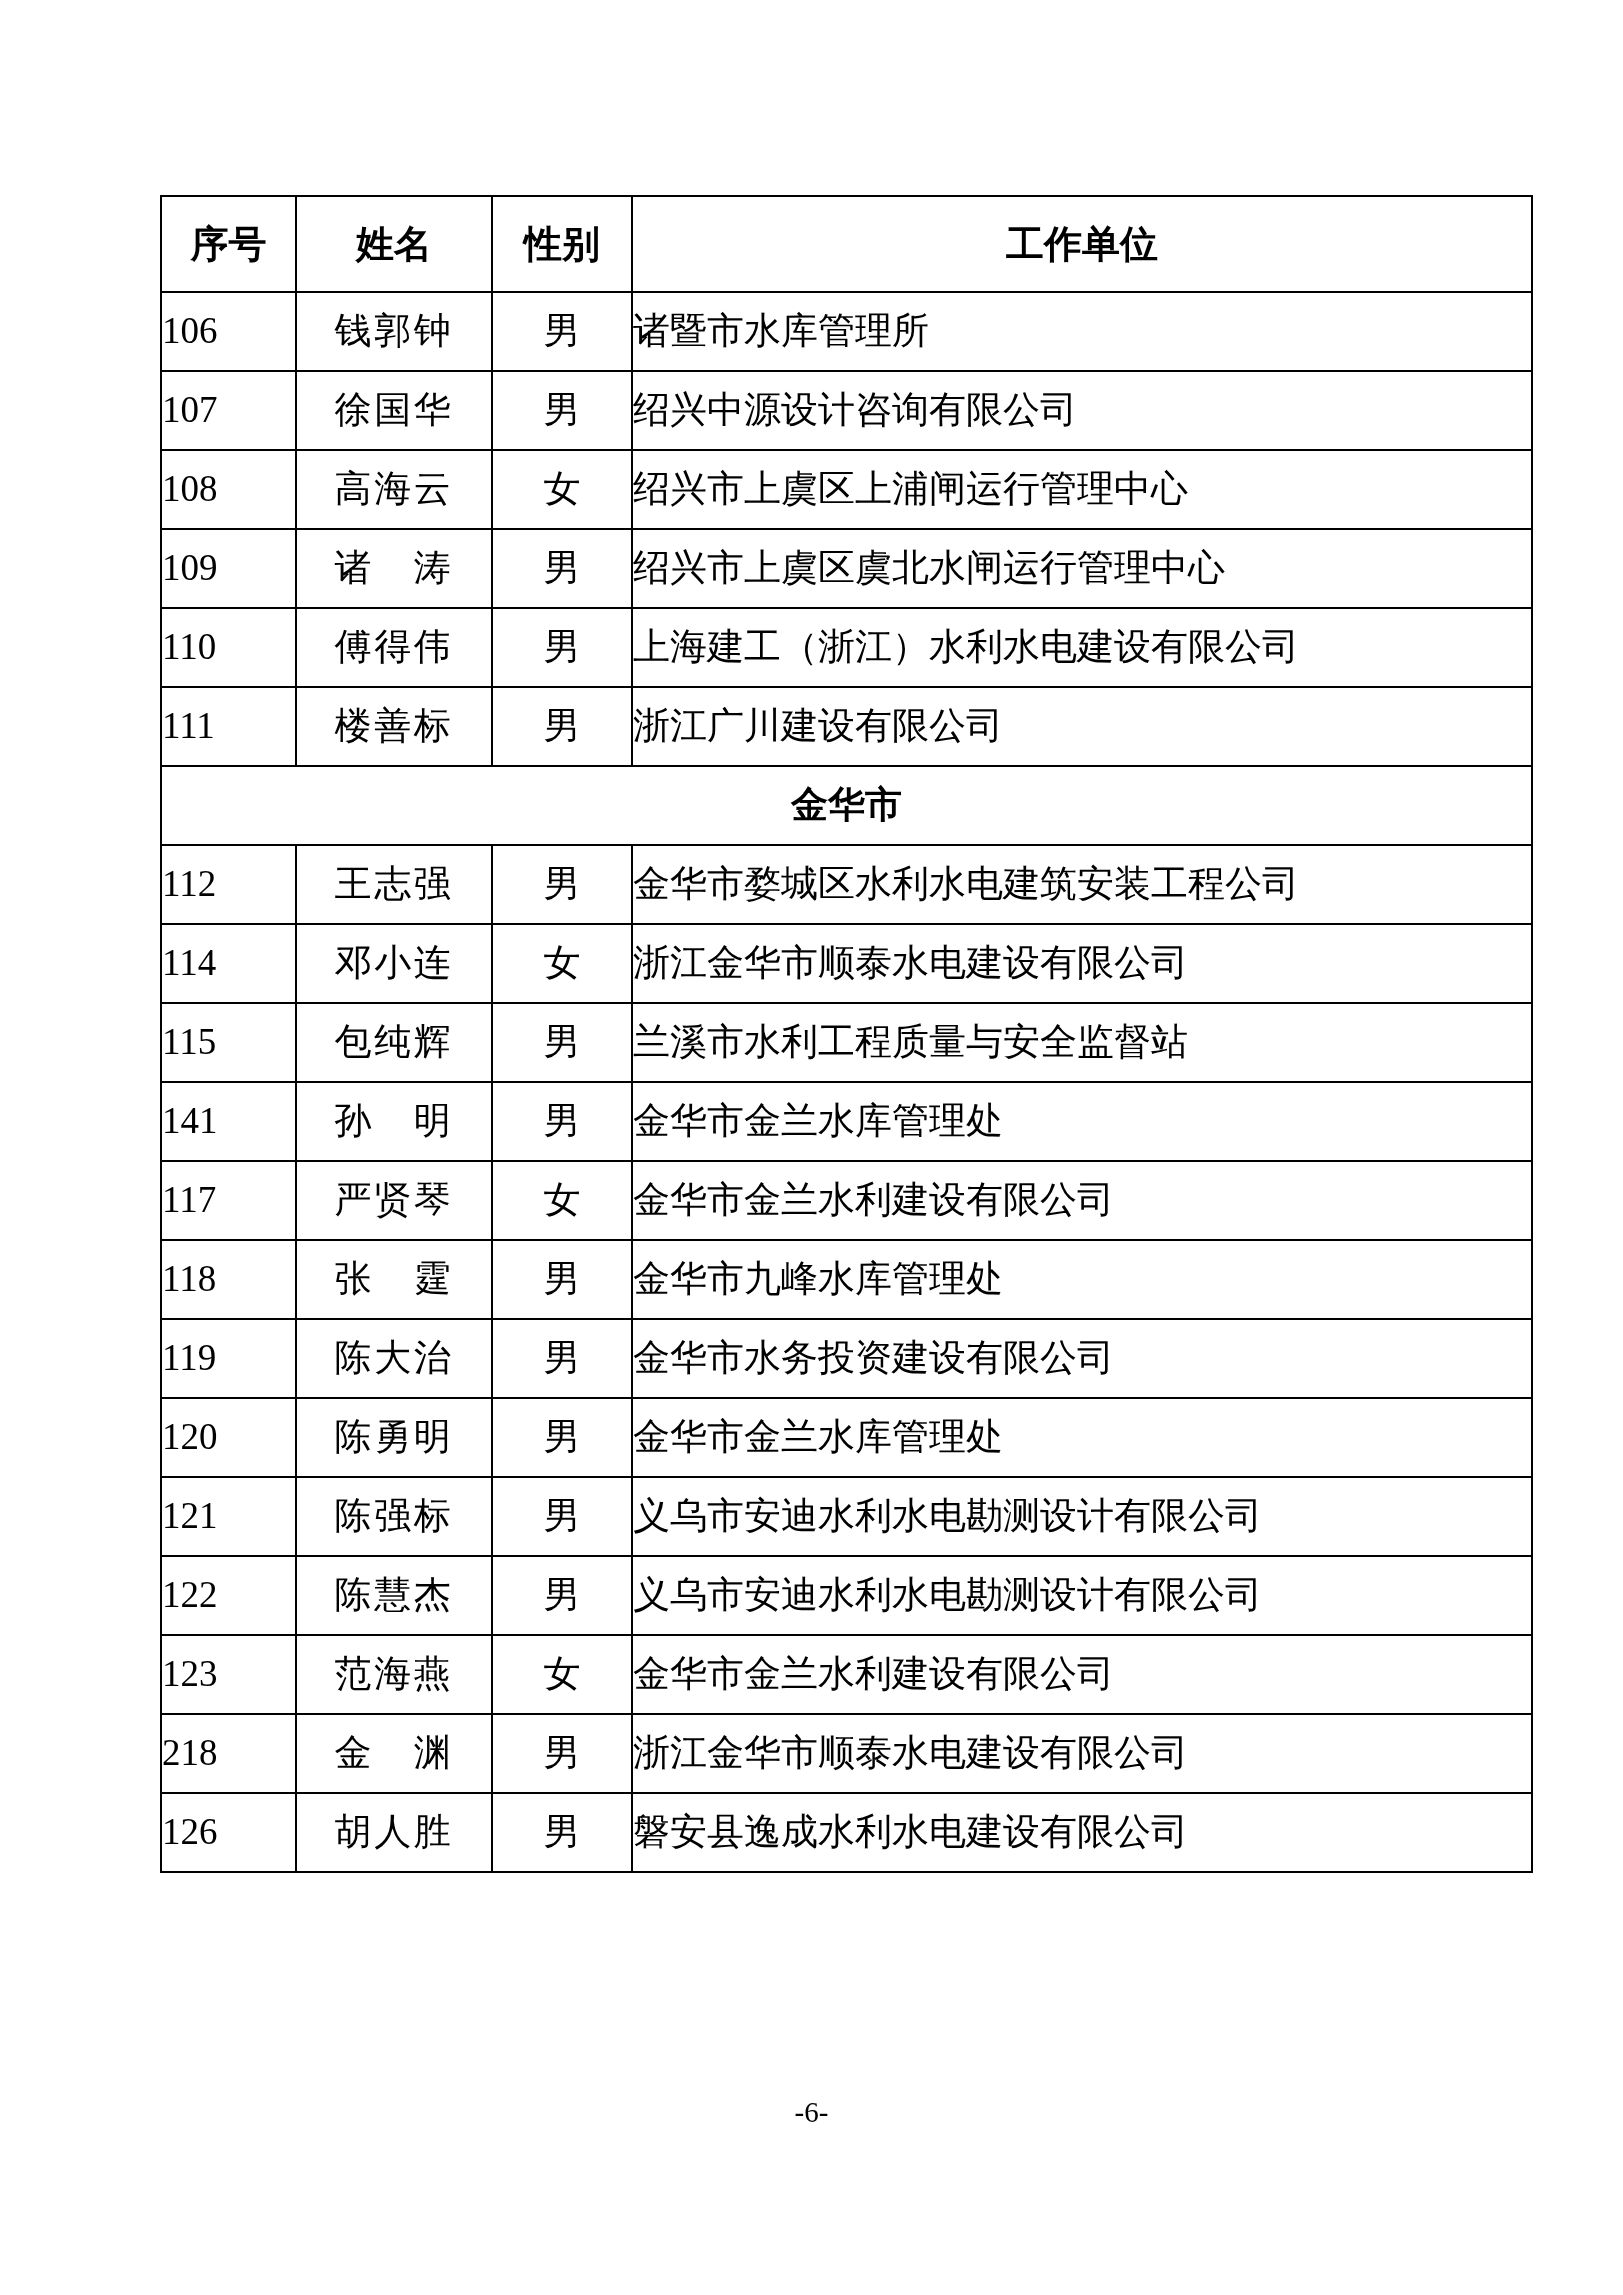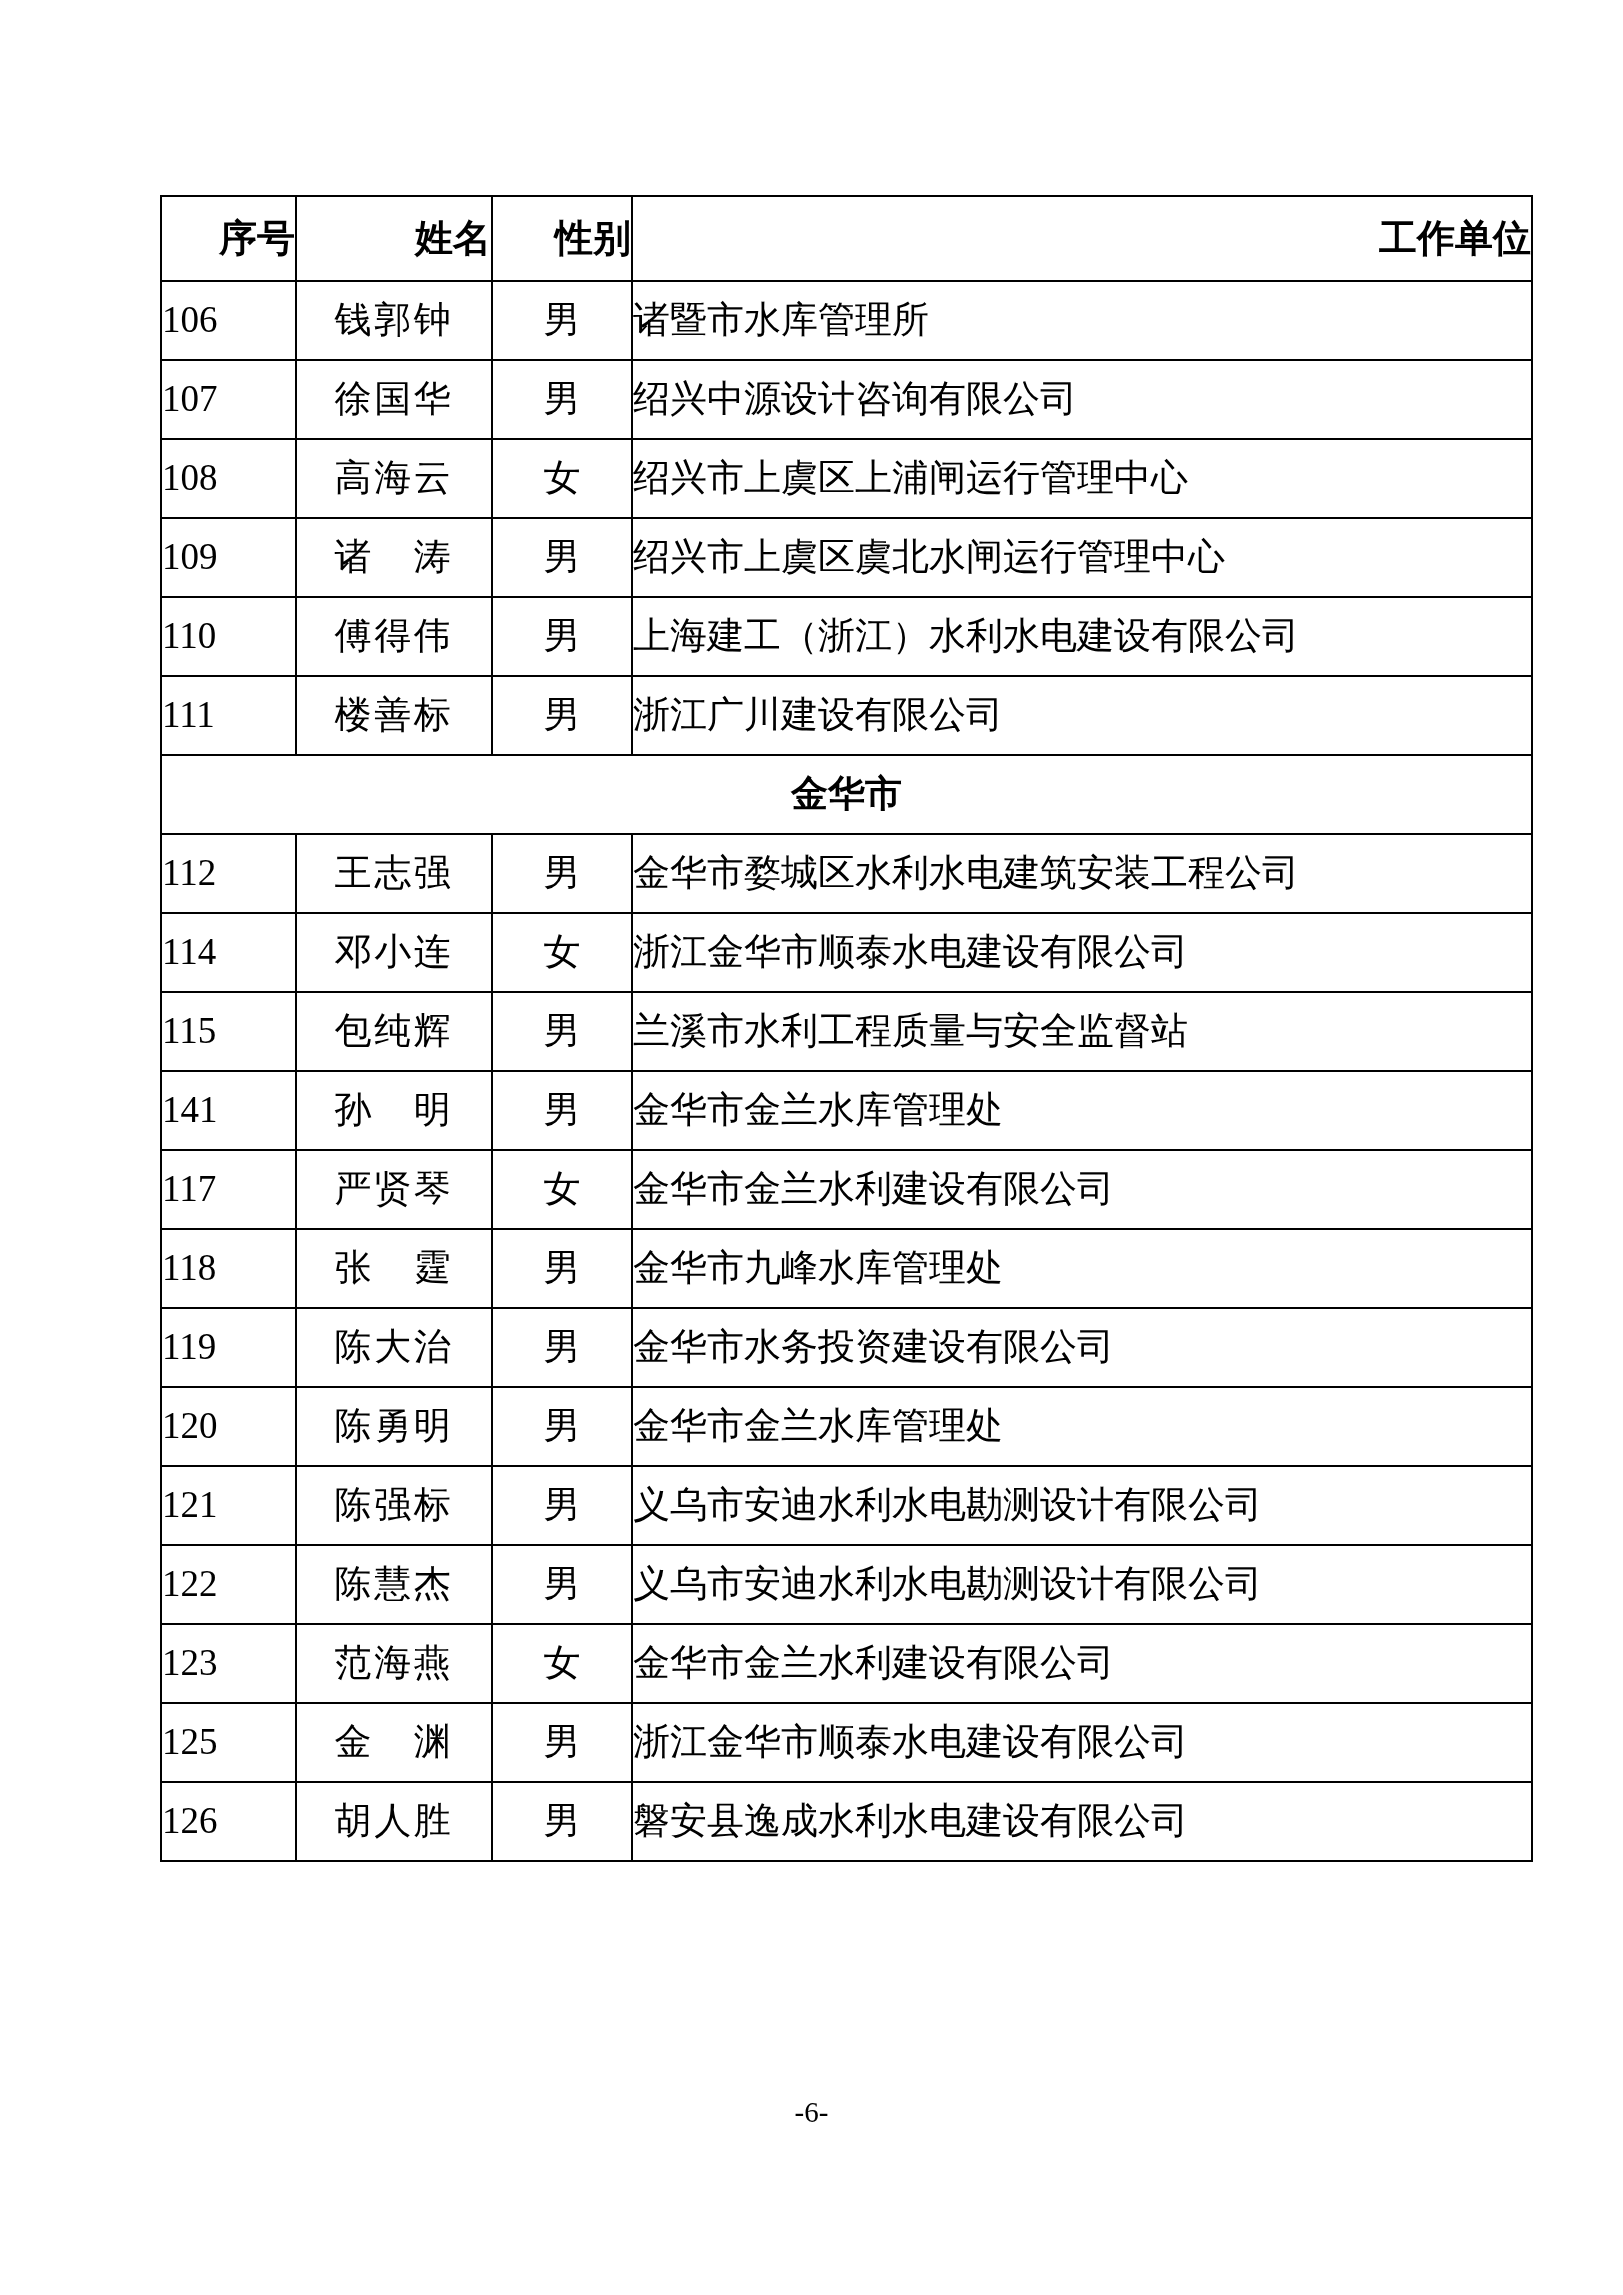--- a/index.html
+++ b/index.html
@@ -23,25 +23,25 @@
     table-layout: fixed;
   }
   table.roster th,
   table.roster td {
     border: 2px solid #000000;
     padding: 0;
     overflow: hidden;
     vertical-align: middle;
   }
   table.roster th {
-    height: 85px;
+    height: 96px;
     font-family: "Liberation Sans", "DejaVu Sans", sans-serif;
     font-weight: bold;
     font-size: 38px;
-    text-align: right;
+    text-align: center;
   }
   table.roster td {
     height: 79px;
     font-size: 37px;
     line-height: 1.1;
   }
   .serial-cell  { text-align: left; }
   .name-cell    { text-align: center; letter-spacing: 2.6px; }
   .gender-cell  { text-align: center; }
   .unit-cell    { text-align: left; padding-left: 17px; }
@@ -182,21 +182,21 @@
           <td class="gender-cell">男</td>
           <td class="unit-cell">义乌市安迪水利水电勘测设计有限公司</td>
         </tr>
         <tr>
           <td class="serial-cell">123</td>
           <td class="name-cell">范海燕</td>
           <td class="gender-cell">女</td>
           <td class="unit-cell">金华市金兰水利建设有限公司</td>
         </tr>
         <tr>
-          <td class="serial-cell">125</td>
+          <td class="serial-cell">218</td>
           <td class="name-cell">金　渊</td>
           <td class="gender-cell">男</td>
           <td class="unit-cell">浙江金华市顺泰水电建设有限公司</td>
         </tr>
         <tr>
           <td class="serial-cell">126</td>
           <td class="name-cell">胡人胜</td>
           <td class="gender-cell">男</td>
           <td class="unit-cell">磐安县逸成水利水电建设有限公司</td>
         </tr>

